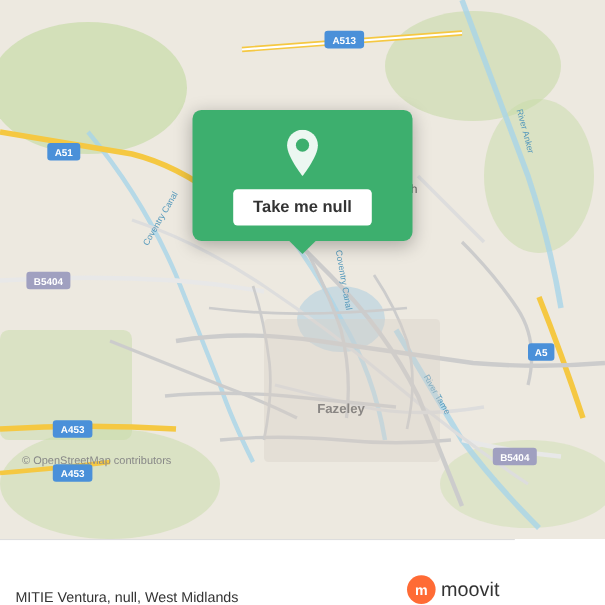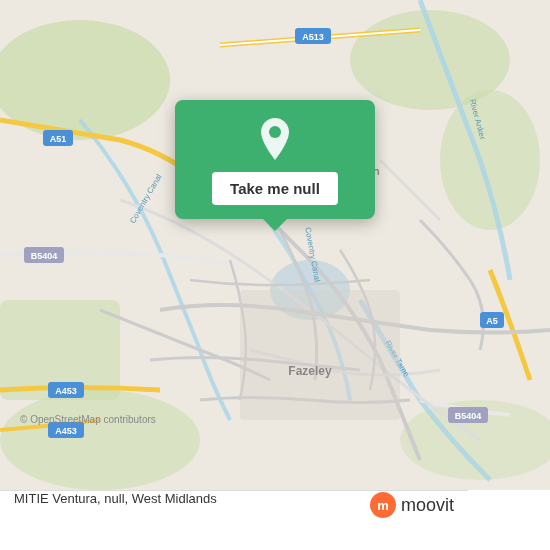--- a/index.html
+++ b/index.html
@@ -75,21 +75,21 @@
       cursor: pointer;
       white-space: nowrap;
     }
 
     
     #bottom-bar {
       width: 468px;
       height: 60px;
       background: white;
       display: flex;
-      align-items: flex-start;
+      align-items: flex-end;
       justify-content: space-between;
       padding: 0 14px;
       border-top: 1px solid #ddd;
     }
 
     #place-info {
       display: flex;
       flex-direction: column;
     }
 

